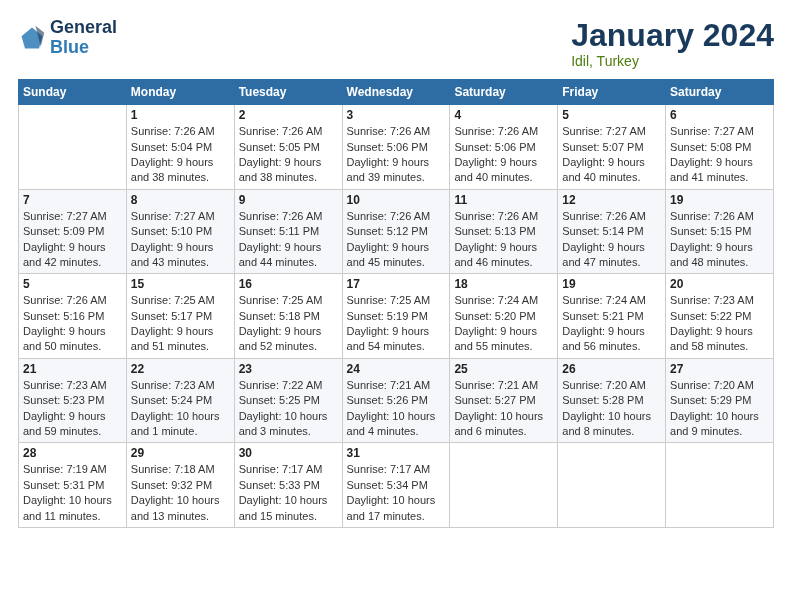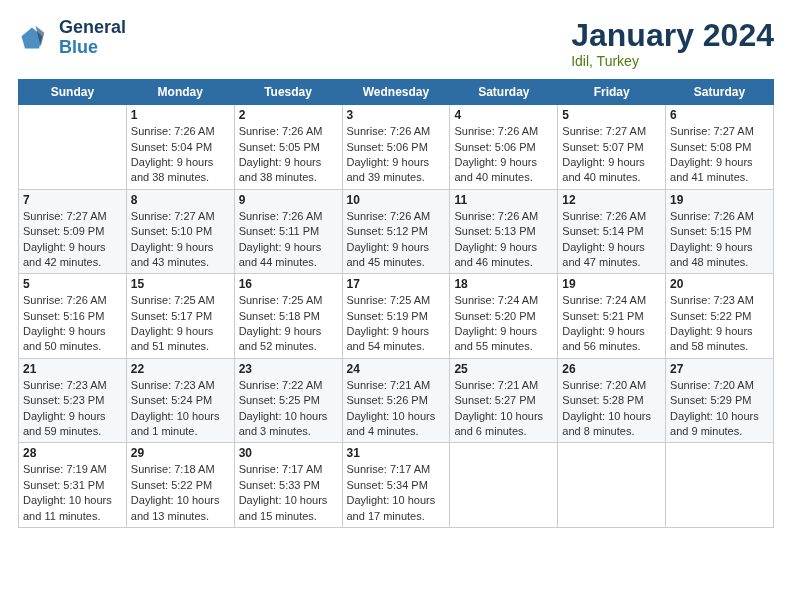--- a/index.html
+++ b/index.html
@@ -16,21 +16,21 @@
     }
     .header {
       display: flex;
       justify-content: space-between;
       align-items: flex-start;
       margin-bottom: 10px;
     }
     .logo {
       display: flex;
       align-items: center;
-      gap: 13px;
+      gap: 4px;
       justify-content: center;
     }
     .logo-text {
       font-size: 18px;
       font-weight: bold;
       color: #1a3a5c;
       line-height: 1.1;
     }
     .logo-text span {
       color: #2e7bb5;
@@ -53,22 +53,22 @@
       color: #4d7c0f;
     }
     .calendar {
       width: 100%;
       border-collapse: collapse;
       font-size: 10.5px;
     }
     .calendar th {
       background-color: #2e6da4;
       color: #fff;
-      padding: 5px 15px;
-      text-align: center;
+      padding: 5px 4px;
+      text-align: left;
       font-size: 12px;
       font-weight: bold;
       border: 1px solid #2e6da4;
     }
     .calendar td {
       border: 1px solid #ccc;
       vertical-align: top;
       padding: 3px 4px;
       width: 108px;
       min-height: 80px;
@@ -329,21 +329,21 @@
           <td>
             <span class="day-number">28</span>
             <div class="day-info" style="white-space: pre-line;">Sunrise: 7:19 AM
 Sunset: 5:31 PM
 Daylight: 10 hours
 and 11 minutes.</div>
           </td>
           <td>
             <span class="day-number">29</span>
             <div class="day-info" style="white-space: pre-line;">Sunrise: 7:18 AM
-Sunset: 5:22 PM
+Sunset: 9:32 PM
 Daylight: 10 hours
 and 13 minutes.</div>
           </td>
           <td>
             <span class="day-number">30</span>
             <div class="day-info" style="white-space: pre-line;">Sunrise: 7:17 AM
 Sunset: 5:33 PM
 Daylight: 10 hours
 and 15 minutes.</div>
           </td>

